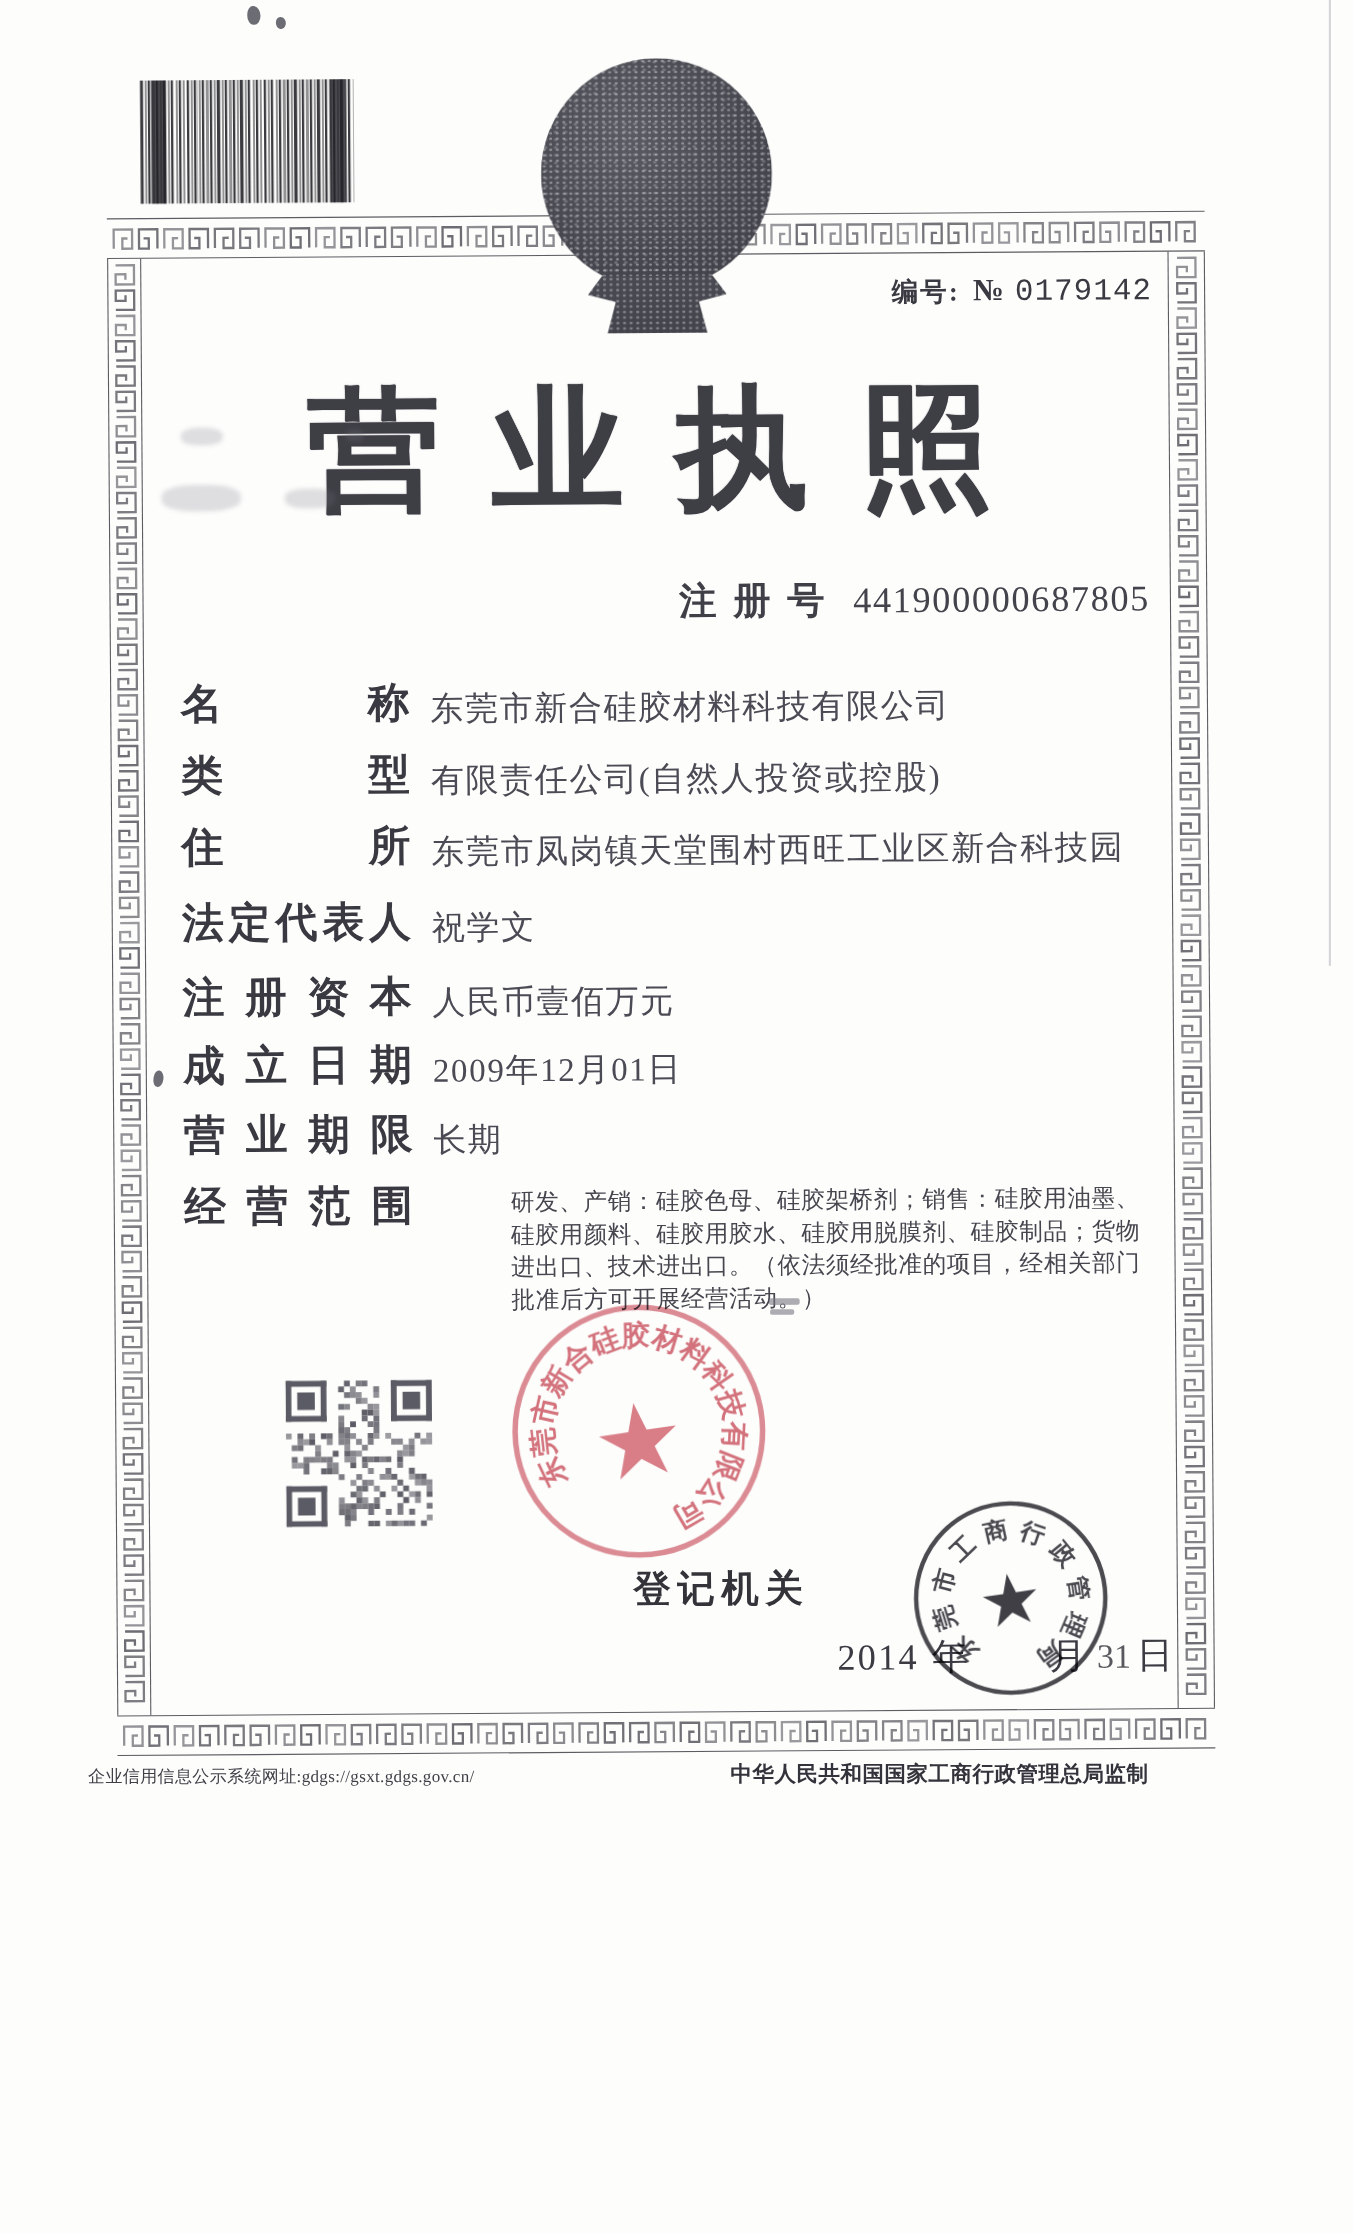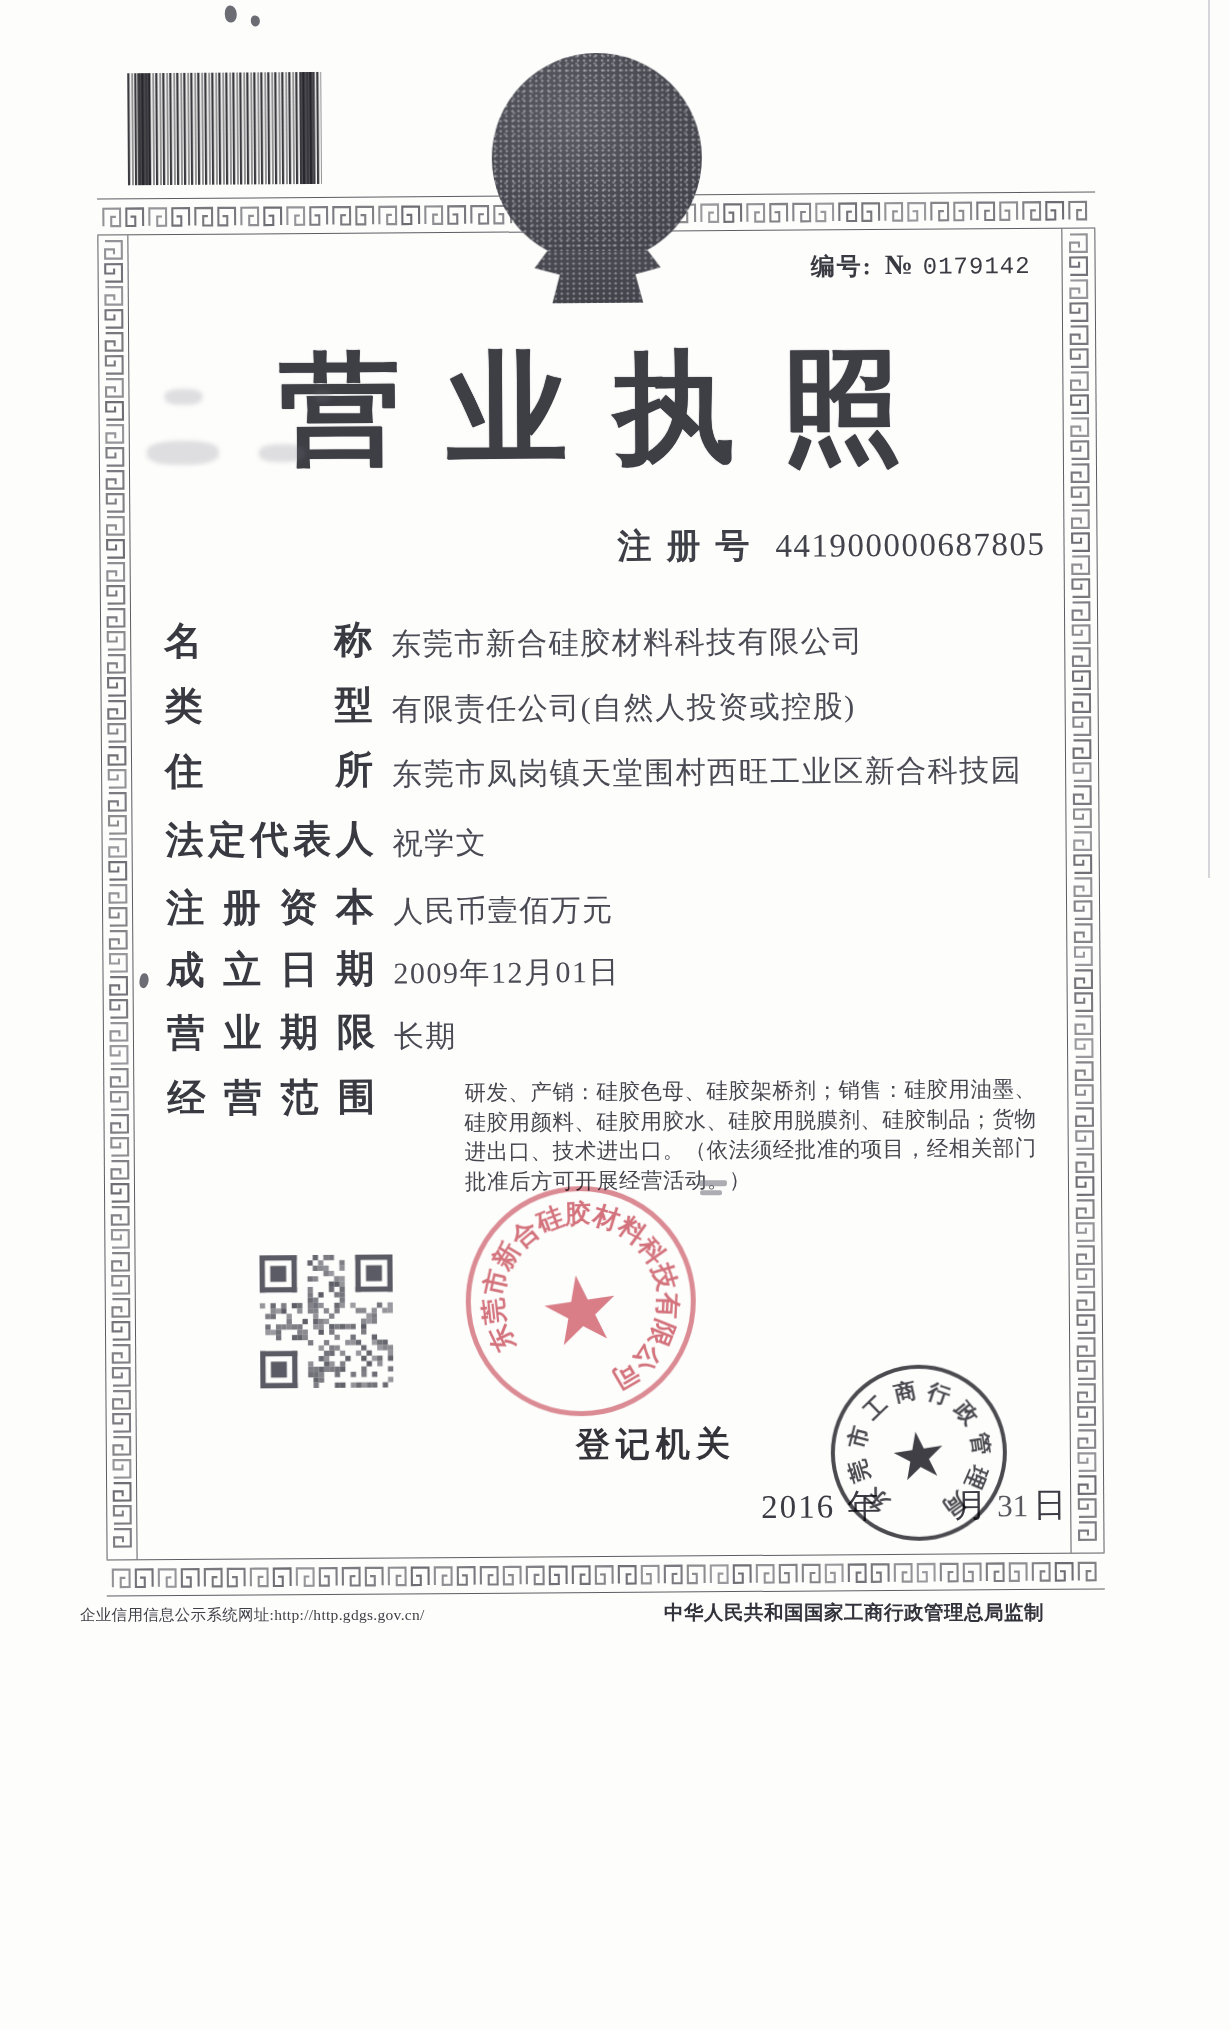--- a/index.html
+++ b/index.html
@@ -38,21 +38,21 @@
     background-image:
       repeating-linear-gradient(90deg, rgba(26,26,32,.92) 0 2px, rgba(26,26,32,.28) 2px 3px, rgba(255,255,255,0) 3px 4px, rgba(26,26,32,.5) 4px 6px, rgba(255,255,255,0) 6px 7px),
       repeating-linear-gradient(0deg, rgba(255,255,255,.55) 0 1px, rgba(0,0,0,0) 1px 4px);}
   .barcode::before{content:"";position:absolute;left:10px;top:0;width:13px;height:100%;background:rgba(18,18,24,.82);}
   .barcode::after{content:"";position:absolute;right:7px;top:0;width:15px;height:100%;background:rgba(18,18,24,.8);}
 
   
   .serial{left:815px;top:251px;display:flex;align-items:baseline;white-space:nowrap;color:#3a3a42;}
   .serial .lbl{font-size:24px;font-weight:bold;letter-spacing:2px;}
   .serial .nomark{font-size:28px;font-weight:bold;margin:0 10px 0 12px;}
-  .serial .digits{font-family:"Liberation Mono","DejaVu Sans Mono",monospace;font-size:24px;letter-spacing:1px;}
+  .serial .digits{font-family:"Liberation Mono","DejaVu Sans Mono",monospace;font-size:28px;letter-spacing:1px;}
 
   
   .title{left:283px;top:334px;width:622px;font-size:120px;line-height:150px;font-weight:bold;color:#3e3e45;
     text-shadow:0 0 1.2px #3e3e45, .6px .6px 0 #3e3e45;}
 
   
   .regno{left:620px;top:524px;display:flex;align-items:baseline;white-space:nowrap;}
   .regno .lab{display:inline-flex;width:132px;font-size:34px;font-weight:bold;color:#3f3f47;}
   .regno .num{margin-left:26px;font-size:33px;letter-spacing:1.5px;color:#43434c;}
 
@@ -1004,21 +1004,21 @@
     </div>
 
   <div class="registrar abs" data-justify="">
       <span>登</span>
       <span>记</span>
       <span>机</span>
       <span>关</span>
     </div>
 
   <div class="dateline abs">
-    <span class="y">2016</span><span class="u1">年</span><span class="u2">月</span><span class="d">31</span><span class="u3">日</span>
+    <span class="y">2014</span><span class="u1">年</span><span class="u2">月</span><span class="d">31</span><span class="u3">日</span>
   </div>
 
   <div class="stamp stamp-black abs">
     <span class="star">★</span>
   <span style="position: absolute; left: 50%; top: 50%; font-size: 22px; font-weight: bold; color: rgba(40, 40, 48, 0.9); transform: translate(-50%, -50%) rotate(-138deg) translateY(-62px);">东</span>
       <span style="position: absolute; left: 50%; top: 50%; font-size: 22px; font-weight: bold; color: rgba(40, 40, 48, 0.9); transform: translate(-50%, -50%) rotate(-106.556deg) translateY(-62px);">莞</span>
       <span style="position: absolute; left: 50%; top: 50%; font-size: 22px; font-weight: bold; color: rgba(40, 40, 48, 0.9); transform: translate(-50%, -50%) rotate(-75.1111deg) translateY(-62px);">市</span>
       <span style="position: absolute; left: 50%; top: 50%; font-size: 22px; font-weight: bold; color: rgba(40, 40, 48, 0.9); transform: translate(-50%, -50%) rotate(-43.6667deg) translateY(-62px);">工</span>
       <span style="position: absolute; left: 50%; top: 50%; font-size: 22px; font-weight: bold; color: rgba(40, 40, 48, 0.9); transform: translate(-50%, -50%) rotate(-12.2222deg) translateY(-62px);">商</span>
       <span style="position: absolute; left: 50%; top: 50%; font-size: 22px; font-weight: bold; color: rgba(40, 40, 48, 0.9); transform: translate(-50%, -50%) rotate(19.2222deg) translateY(-62px);">行</span>
@@ -1034,15 +1034,15 @@
   <div class="smudge" style="left:262px;top:442px;width:46px;height:18px;"></div>
   <div class="mark" style="left:643px;top:256px;width:7px;height:13px;transform:rotate(14deg);"></div>
   <div class="mark" style="left:139px;top:970px;width:9px;height:15px;transform:rotate(10deg);"></div>
   <div class="mark" style="left:231px;top:3px;width:12px;height:17px;"></div>
   <div class="mark" style="left:257px;top:13px;width:9px;height:11px;"></div>
   <div class="bar-mark" style="left:697px;top:1181px;width:28px;height:6px;"></div>
   <div class="bar-mark" style="left:698px;top:1191px;width:22px;height:5px;"></div>
 
 </div>
 
-<div class="footer-left abs">企业信用信息公示系统网址:http://http.gdgs.gov.cn/</div>
+<div class="footer-left abs">企业信用信息公示系统网址:gdgs://gsxt.gdgs.gov.cn/</div>
 <div class="footer-right abs">中华人民共和国国家工商行政管理总局监制</div>
 <div class="edge-line abs"></div>
 
 </body></html>

